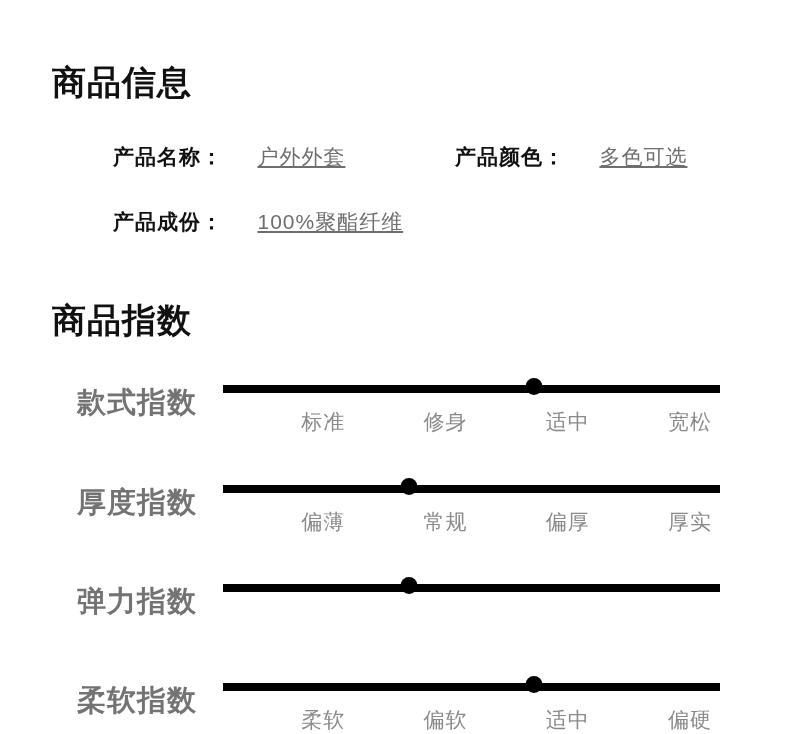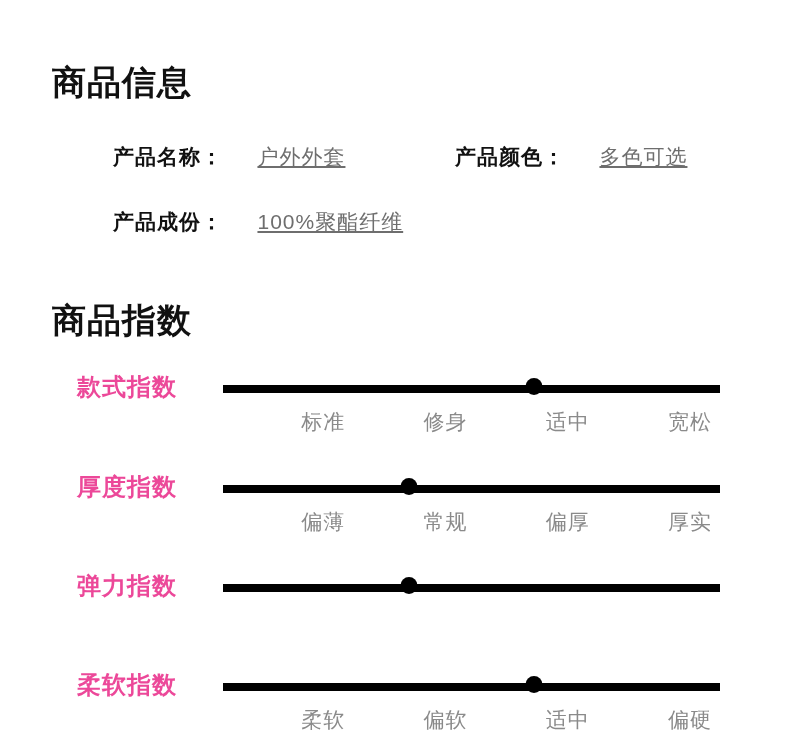--- a/index.html
+++ b/index.html
@@ -47,24 +47,24 @@
   .field-2 { left: 407px; }
 
   .scale-row { position: absolute; left: 0; width: 790px; height: 100px; }
   #scale-row-0 { top: 330px; }
   #scale-row-1 { top: 430px; }
   #scale-row-2 { top: 529px; }
   #scale-row-3 { top: 628px; }
   .scale-label {
     position: absolute;
     left: 65px;
-    top: 29px;
-    font-size: 24px;
+    top: 41px;
+    font-size: 29px;
     font-weight: 700;
-    color: #ec4899;
+    color: #737373;
     letter-spacing: 1px;
     white-space: nowrap;
   }
   .scale-area {
     position: absolute;
     left: 215px;
     width: 497px;
     top: 0;
     height: 100%;
   }

